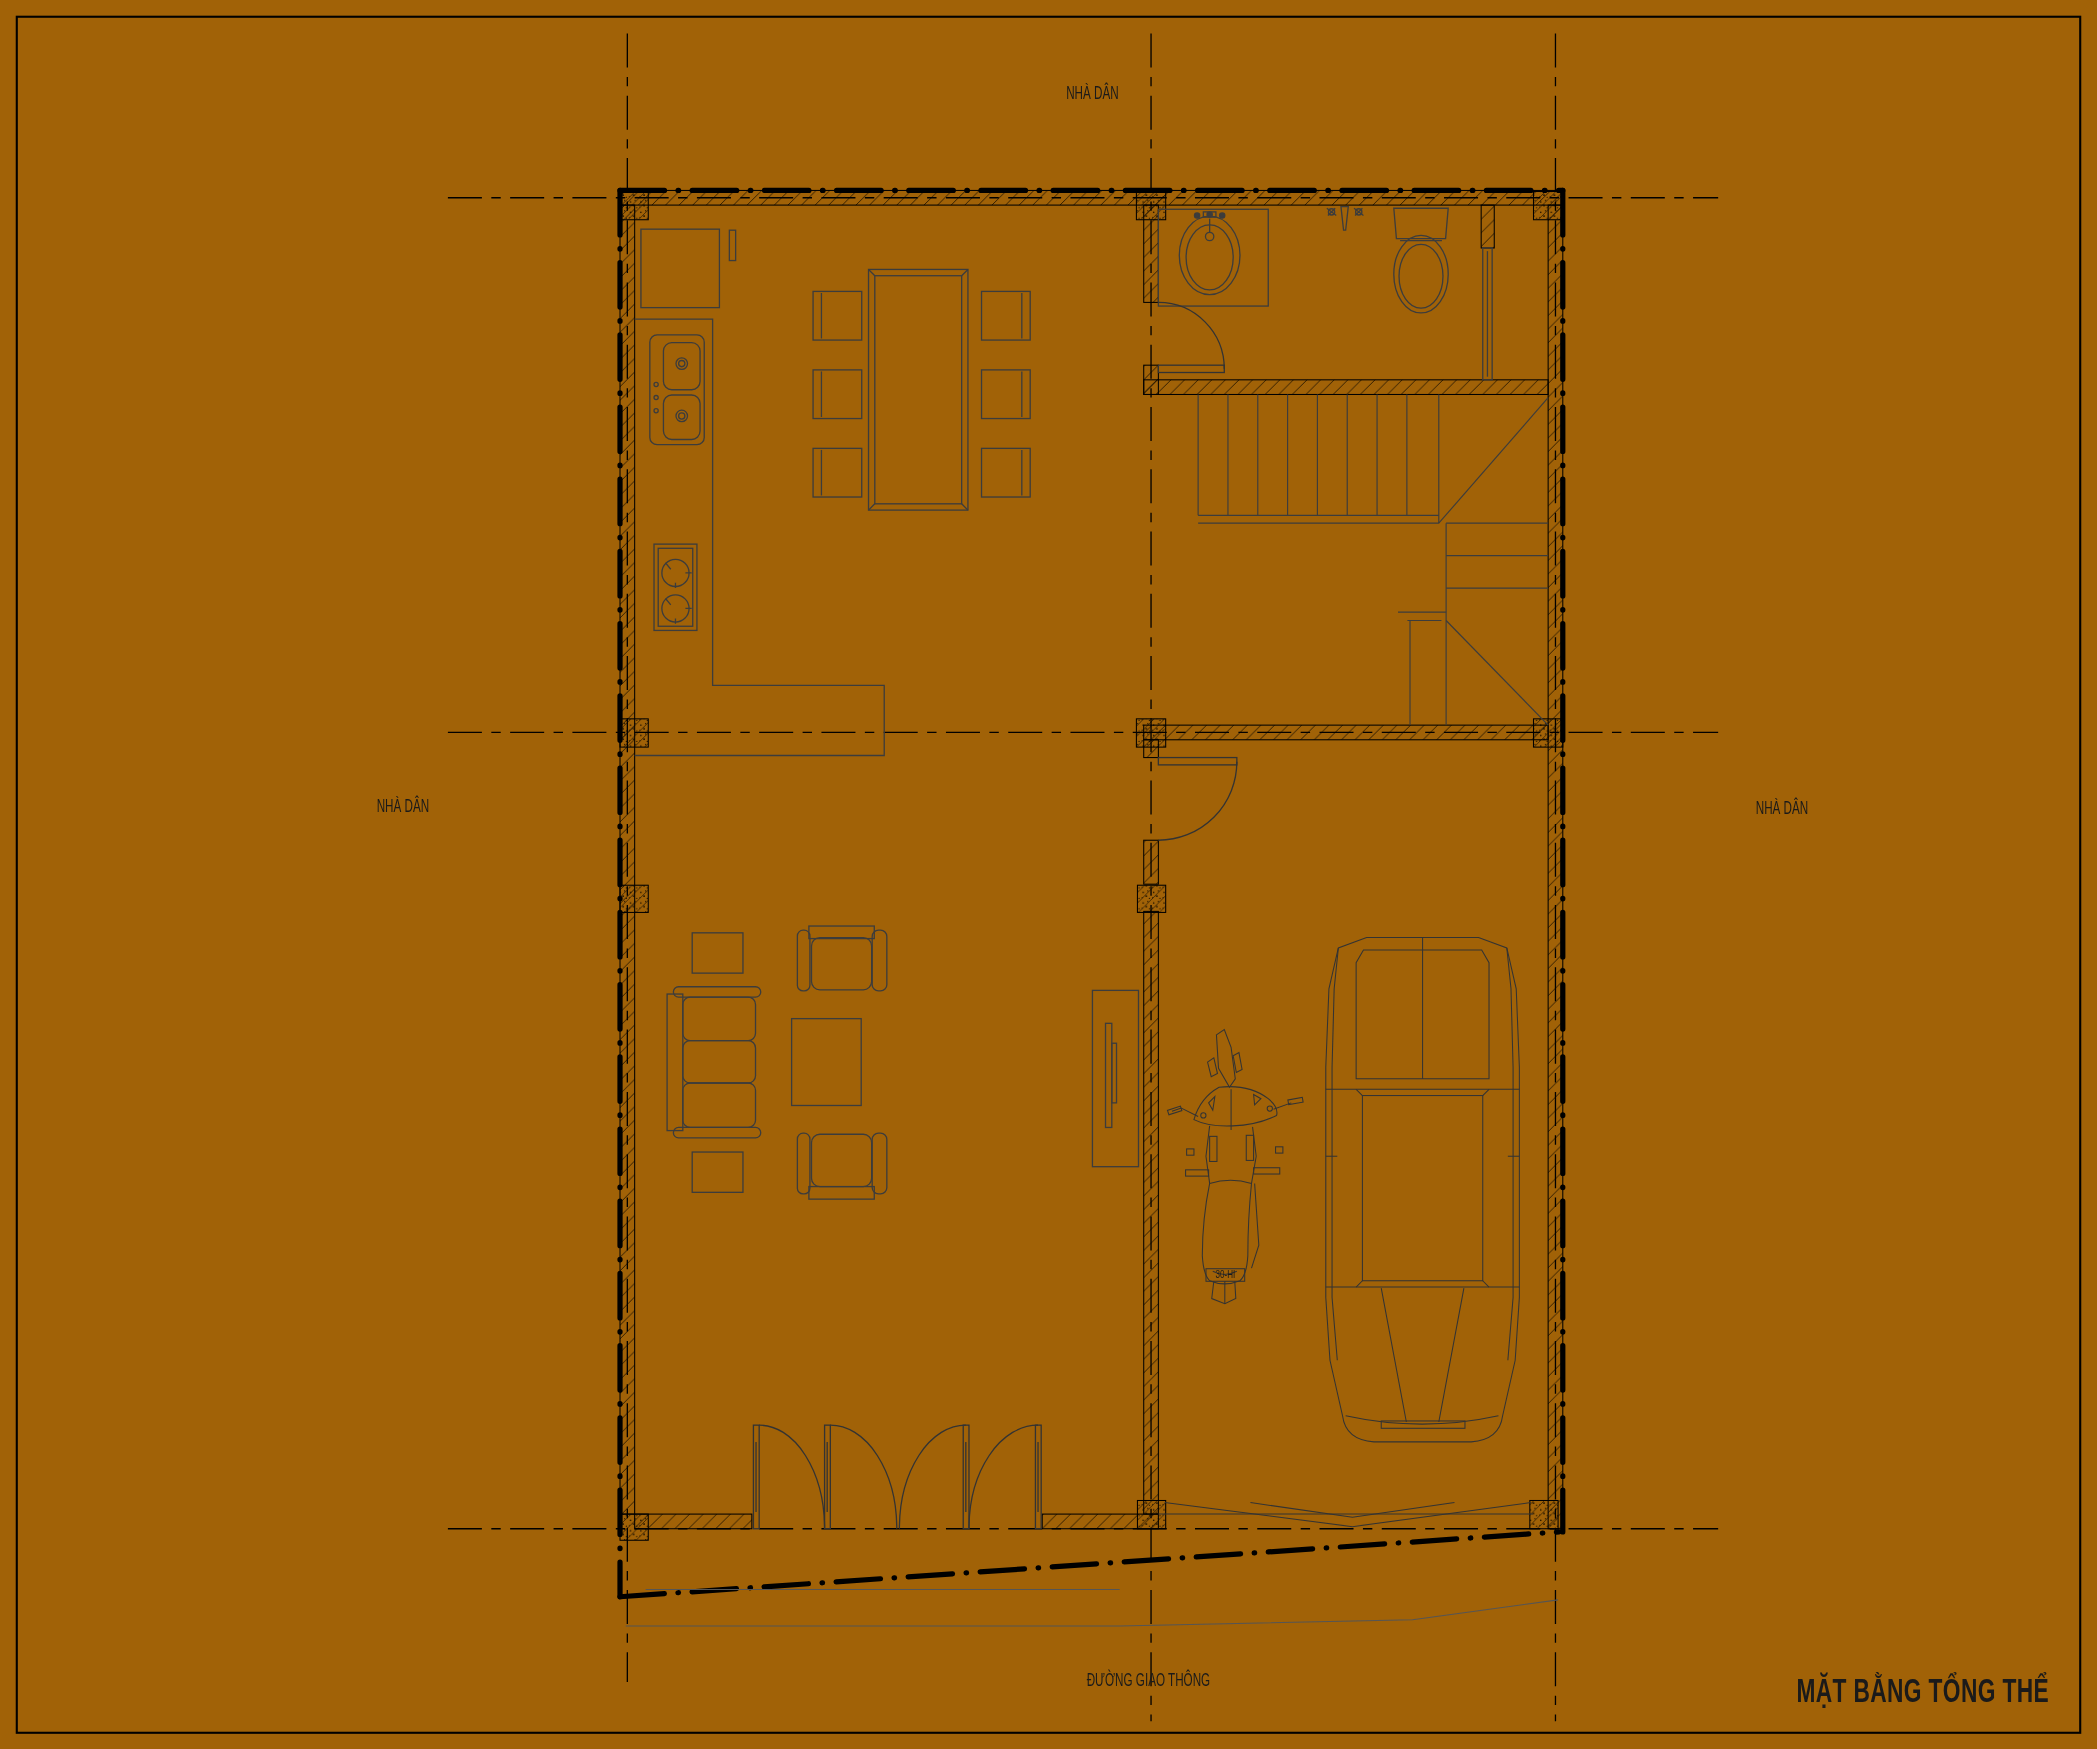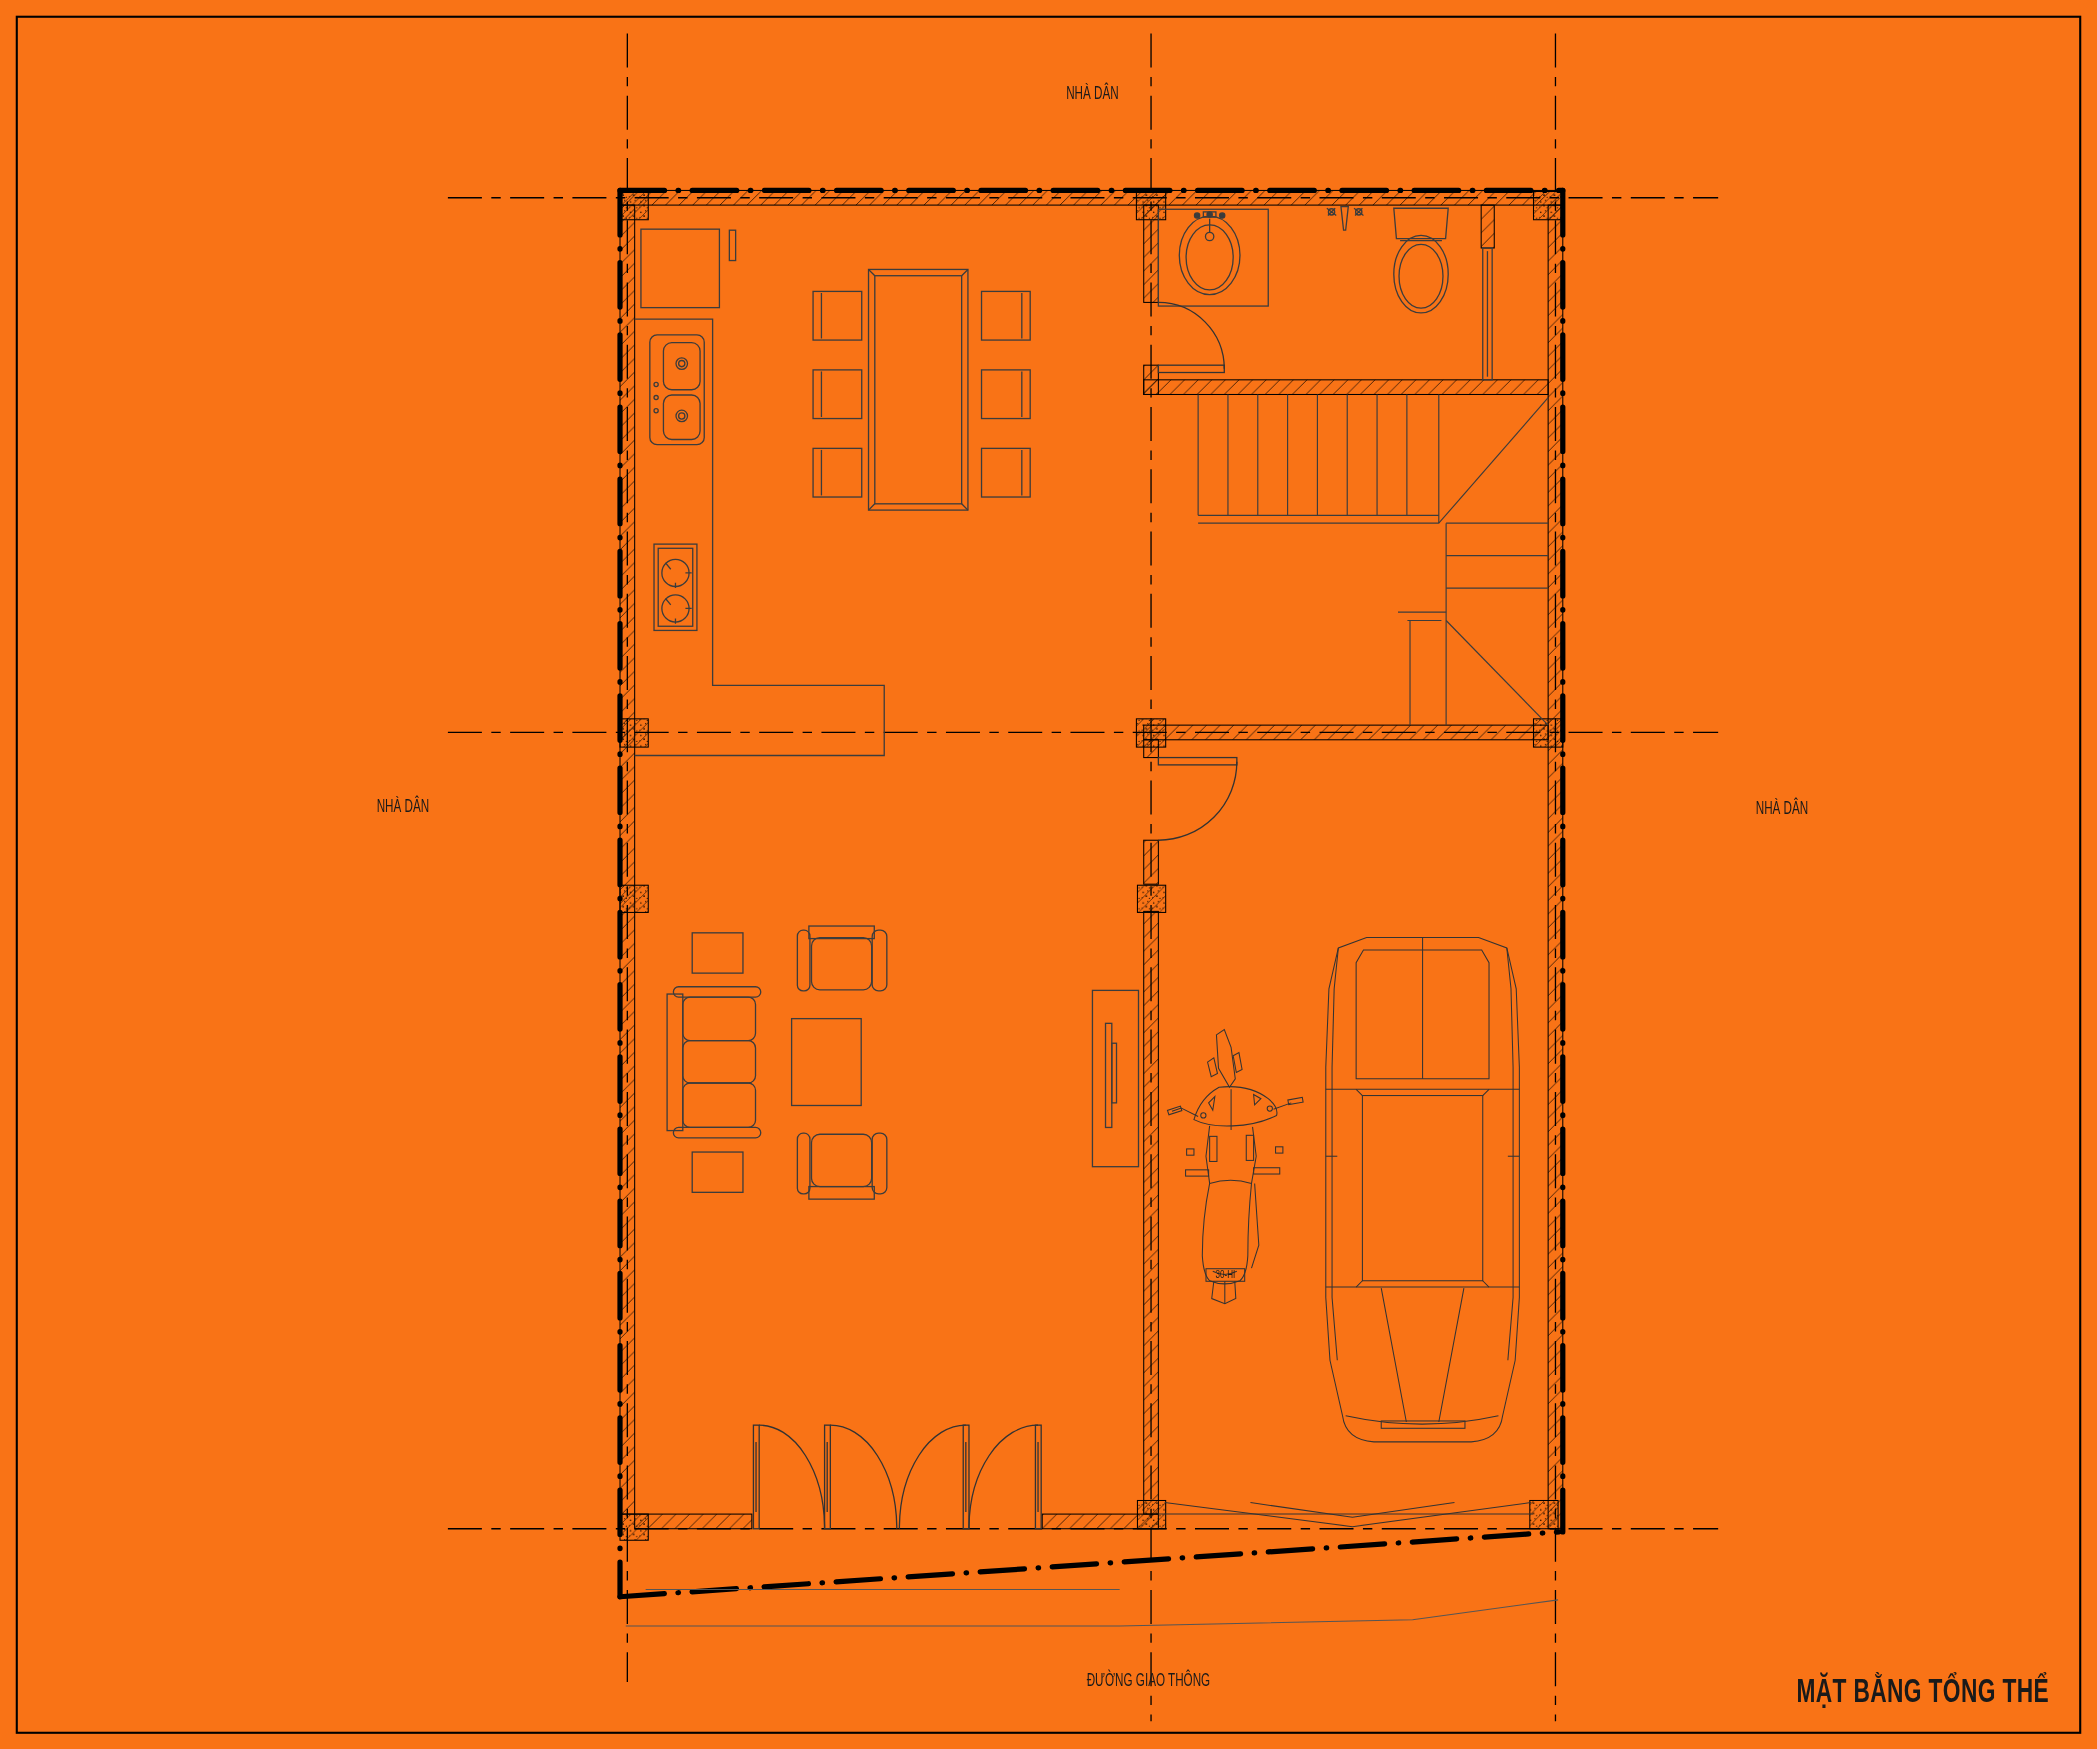--- a/index.html
+++ b/index.html
@@ -1,16 +1,16 @@
 <!DOCTYPE html>
 <html style="font-size:8.4px"><head>
 <meta charset="utf-8">
 <style>
   html,body{margin:0;padding:0;background:#e8e8e8;}
-  .sheet{position:relative;width:2097px;height:1749px;background:#f97316;overflow:hidden;
+  .sheet{position:relative;width:2097px;height:1749px;background:#a16207;overflow:hidden;
          font-family:"Liberation Sans",sans-serif;}
   svg{position:absolute;inset:0;}
   text{fill:#1a1a1a;}
   .lbl{font-size:36px;letter-spacing:0px;}
   .title{font-size:64px;font-weight:bold;letter-spacing:1px;}
   .plate{font-size:22px;}
 </style>
 </head>
 <body>
 

